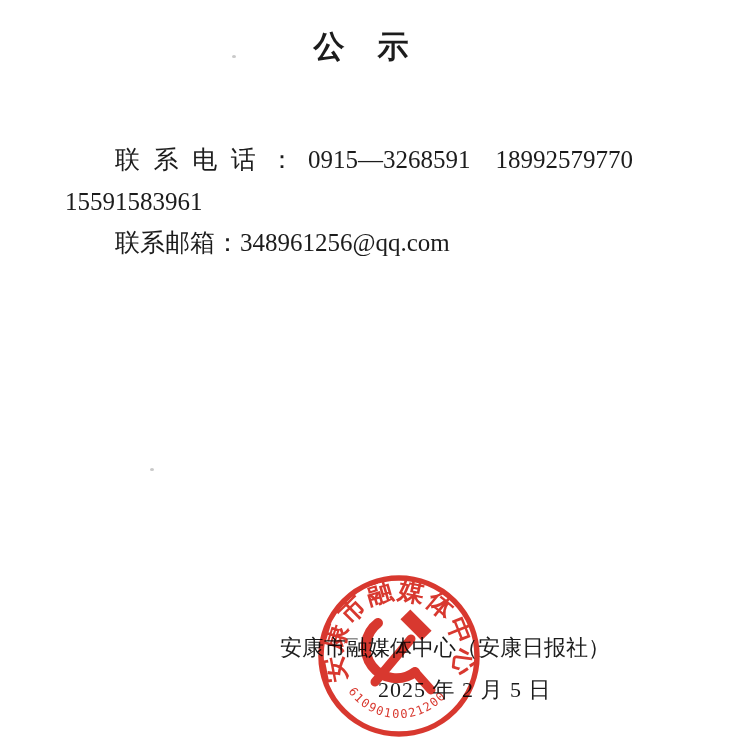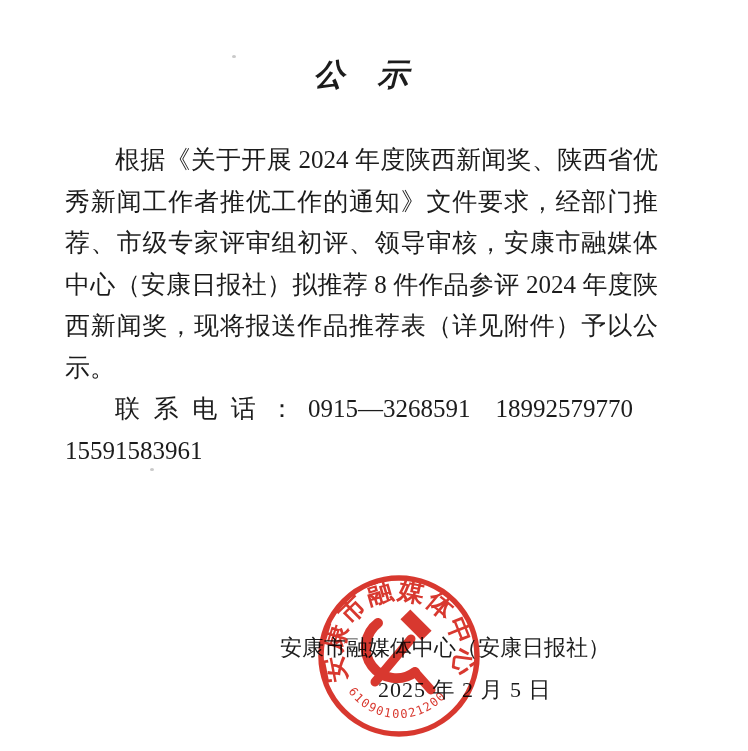--- a/index.html
+++ b/index.html
@@ -7,26 +7,25 @@
     width: 748px; height: 751px;
     background: #ffffff;
     font-family: "Liberation Serif", "DejaVu Serif", serif;
     color: #1c1c1c;
     position: relative;
     overflow: hidden;
   }
   .page { position: absolute; inset: 0; }
   .notice-title {
     position: absolute;
-    top: 54px; left: 65px; width: 593px;
+    top: 26px; left: 65px; width: 593px;
     text-align: center;
     font-size: 31px;
     font-weight: bold;
     letter-spacing: 1px;
-    font-style: italic;
   }
   .notice-body {
     position: absolute;
     left: 65px; top: 139px; width: 593px;
     font-size: 25px;
     line-height: 41.5px;
     text-align: justify;
     text-justify: inter-ideograph;
   }
   .notice-body p {
@@ -74,22 +73,22 @@
   }
 </style>
 </head>
 <body>
 
 <div class="page">
 
   <div class="notice-title">公　示</div>
 
   <div class="notice-body">
-    <p>根据《关于开展 2024 年度陕西新闻奖、陕西省优秀新闻工作者推优工作的通知》文件要求，经部门推荐、市级专家评审组初评、领导审核，安康市融媒体中心（安康日报社）拟推荐 8 件作品参评 2024 年度陕西新闻奖，现将报送作品推荐表（详见附件）予以公示。</p>
     <p>联系电话：0915—3268591  18992579770  15591583961</p>
+    <p>联系邮箱：348961256@qq.com</p>
   </div>
 
   <div class="signature-org">安康市融媒体中心（安康日报社）</div>
 
   <div class="signature-date">2025 年 2 月 5 日</div>
 
   <div class="seal">
     <svg viewBox="0 0 206 206" xmlns="http://www.w3.org/2000/svg">
       <defs>
         <path id="ringTextPath" d="M 51.4,127.1 A 57,57 0 1 1 154.6,127.1" fill="none"></path>

